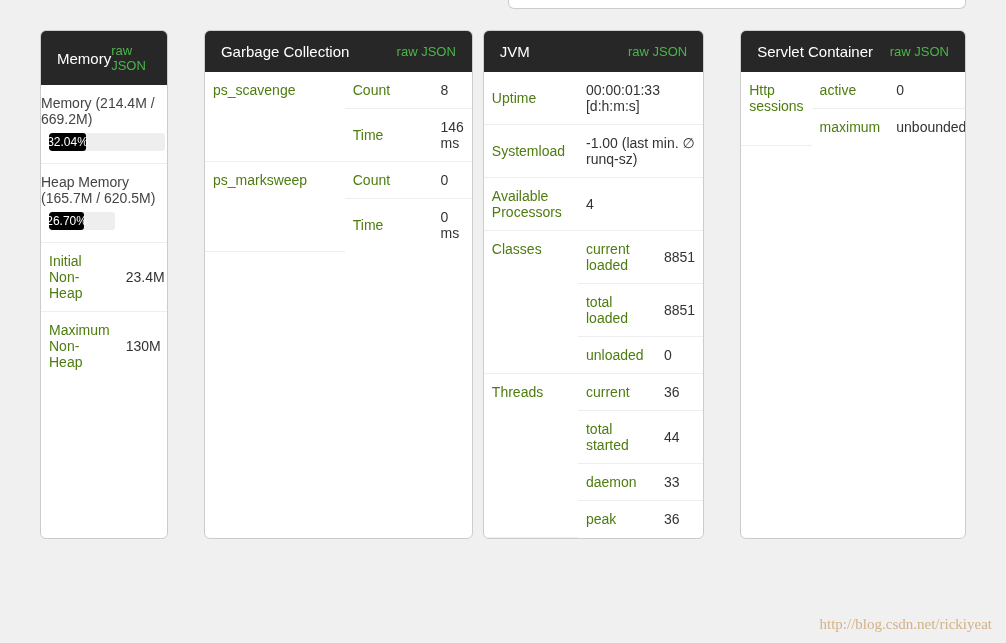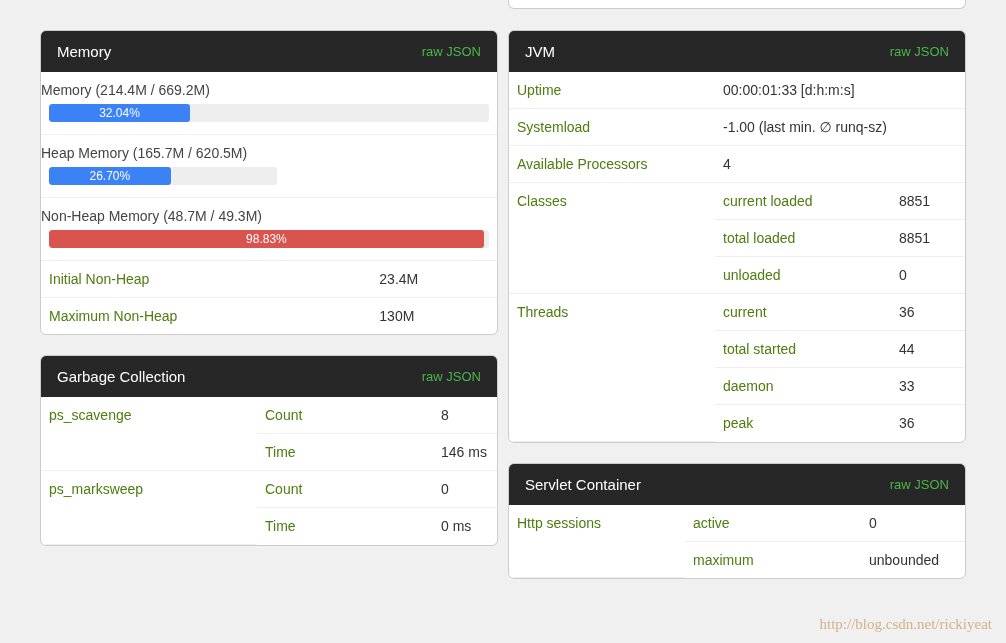--- a/index.html
+++ b/index.html
@@ -1,32 +1,32 @@
 <!DOCTYPE html>
 <html><head>
 <meta charset="utf-8">
 <style>
 html,body{margin:0;padding:0;font-family:-apple-system,Segoe UI,Helvetica,Arial,sans-serif;background:#f0f0f0;color:#2b2b2b;font-size:14px}
 .page{width:1006px;margin:0 auto;padding:0 0 30px}
 .grid{display:flex;gap:10px;padding:0 40px}
-.col{flex:1;display:flex;flex-direction:column;gap:20px}
+.col{flex:1;display:flex;flex-direction:row;gap:36px}
 .card{background:#fff;border:1px solid #ccc;border-radius:6px;overflow:hidden}
 .card-hd{background:#272727;color:#fff;padding:12px 16px;display:flex;justify-content:space-between;align-items:center}
 .card-hd h3{margin:0;font-size:15px;font-weight:400}
 .raw{color:#4ab64a;font-size:13px;text-decoration:none;cursor:pointer}
 .tbl{width:100%;border-collapse:collapse}
 .tbl td{padding:10px 8px;border-bottom:1px solid #eee;vertical-align:middle}
 .tbl tr:last-child td{border-bottom:none}
 .lbl{color:#4d7c0f}
 .val{color:#333}
 .bar-row td{padding:10px 0 12px}
 .bar-cap{padding:0 8px 6px;color:#444}
 .bar{height:18px;background:#eee;border-radius:3px;margin:0 8px;position:relative;overflow:hidden}
 .bar-fill{height:100%;display:flex;align-items:center;justify-content:center;color:#fff;font-size:12px;border-radius:3px}
-.green{background:#3b82f6}
+.green{background:#000000}
 .red{background:#d9534f}
 .sub{width:160px}
 .spacer-left{height:12px}
 .watermark{position:fixed;right:14px;bottom:10px;color:#cfa774;font-family:Liberation Serif, serif;font-size:15px;opacity:.85;pointer-events:none}
 .pad8{padding-left:0;padding-right:8px}
 </style>
 </head>
 <body>
 
 <div class="page">
@@ -56,28 +56,20 @@
       <div class="bar">
                     <div class="bar-fill green" style="width:32.04%">32.04%</div>
                   </div>
     </td>
               </tr>
     <tr class="bar-row">
                 <td colspan="2">
       <div class="bar-cap pad8">Heap Memory (165.7M / 620.5M)</div>
       <div class="bar" style="width:50%">
                     <div class="bar-fill green" style="width:53.4%">26.70%</div>
-                  </div>
-    </td>
-              </tr>
-    <tr class="bar-row">
-                <td colspan="2">
-      <div class="bar-cap pad8">Non-Heap Memory (48.7M / 49.3M)</div>
-      <div class="bar">
-                    <div class="bar-fill red" style="width:98.83%">98.83%</div>
                   </div>
     </td>
               </tr>
     <tr>
                 <td class="lbl pad8">Initial Non-Heap</td>
                 <td class="val">23.4M</td>
               </tr>
     <tr>
                 <td class="lbl pad8">Maximum Non-Heap</td>
                 <td class="val">130M</td>

